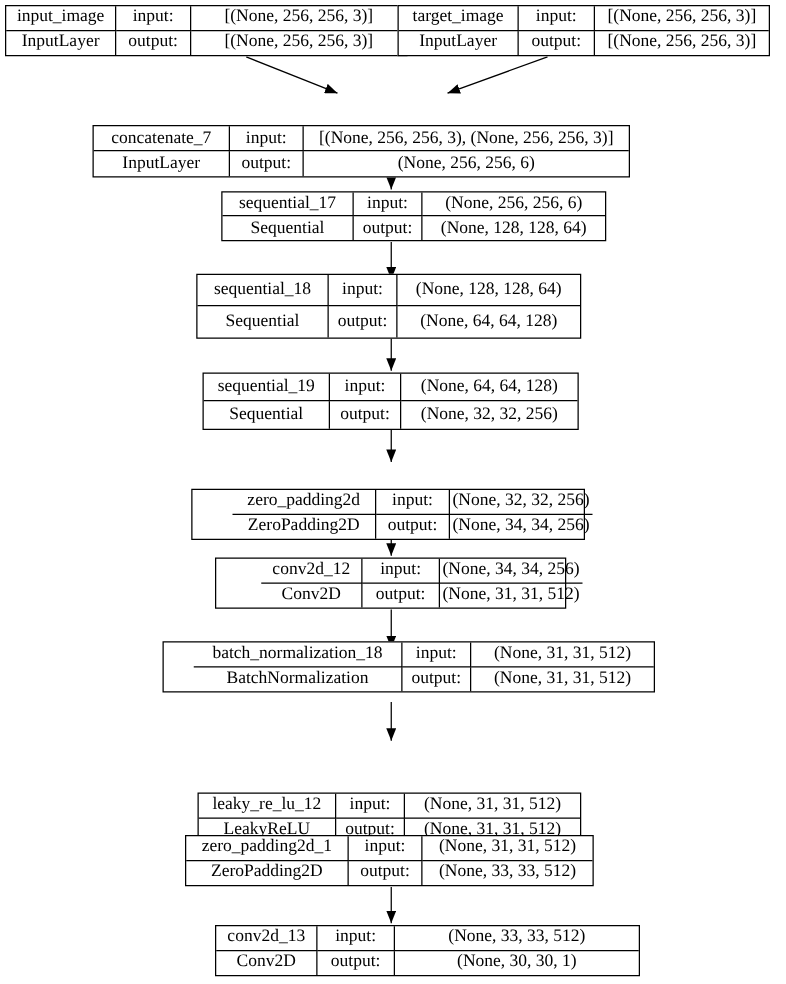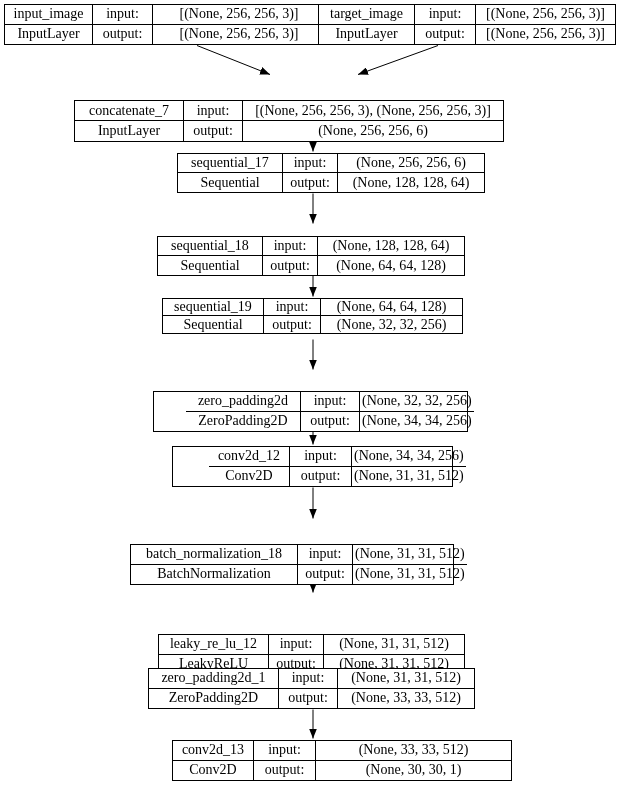--- a/index.html
+++ b/index.html
@@ -94,30 +94,30 @@
 
   <div class="node" style="left:157px; top:153px; width:308px; height:40px; grid-template-columns:105px 55px 1fr;margin-left:20px;">
     <div class="cell">sequential_17</div>
     <div class="cell">input:</div>
     <div class="cell">(None, 256, 256, 6)</div>
     <div class="cell">Sequential</div>
     <div class="cell">output:</div>
     <div class="cell">(None, 128, 128, 64)</div>
   </div>
 
-  <div class="node" style="left:157px; top:236px; width:308px; height:40px; grid-template-columns:105px 55px 1fr;">
+  <div class="node" style="left:157px; top:219px; width:308px; height:52px; grid-template-columns:105px 55px 1fr;">
     <div class="cell">sequential_18</div>
     <div class="cell">input:</div>
     <div class="cell">(None, 128, 128, 64)</div>
     <div class="cell">Sequential</div>
     <div class="cell">output:</div>
     <div class="cell">(None, 64, 64, 128)</div>
   </div>
 
-  <div class="node" style="left:162px; top:298px; width:301px; height:36px; grid-template-columns:101px 57px 1fr;">
+  <div class="node" style="left:162px; top:298px; width:301px; height:46px; grid-template-columns:101px 57px 1fr;">
     <div class="cell">sequential_19</div>
     <div class="cell">input:</div>
     <div class="cell">(None, 64, 64, 128)</div>
     <div class="cell">Sequential</div>
     <div class="cell">output:</div>
     <div class="cell">(None, 32, 32, 256)</div>
   </div>
 
   <div class="node" style="left:153px; top:391px; width:315px; height:41px; grid-template-columns:115px 59px 1fr;padding-left:32px;">
     <div class="cell">zero_padding2d</div>
@@ -130,21 +130,21 @@
 
   <div class="node" style="left:172px; top:446px; width:281px; height:41px; grid-template-columns:81px 62px 1fr;padding-left:36px;">
     <div class="cell">conv2d_12</div>
     <div class="cell">input:</div>
     <div class="cell">(None, 34, 34, 256)</div>
     <div class="cell">Conv2D</div>
     <div class="cell">output:</div>
     <div class="cell">(None, 31, 31, 512)</div>
   </div>
 
-  <div class="node" style="left:130px; top:544px; width:324px; height:41px; grid-template-columns:167px 55px 1fr;">
+  <div class="node" style="left:130px; top:513px; width:394px; height:41px; grid-template-columns:167px 55px 1fr;padding-left:24px;">
     <div class="cell">batch_normalization_18</div>
     <div class="cell">input:</div>
     <div class="cell">(None, 31, 31, 512)</div>
     <div class="cell">BatchNormalization</div>
     <div class="cell">output:</div>
     <div class="cell">(None, 31, 31, 512)</div>
   </div>
 
   <div class="node" style="left:158px; top:594px; width:307px; height:41px; grid-template-columns:110px 55px 1fr;margin-top:40px;">
     <div class="cell">leaky_re_lu_12</div>

